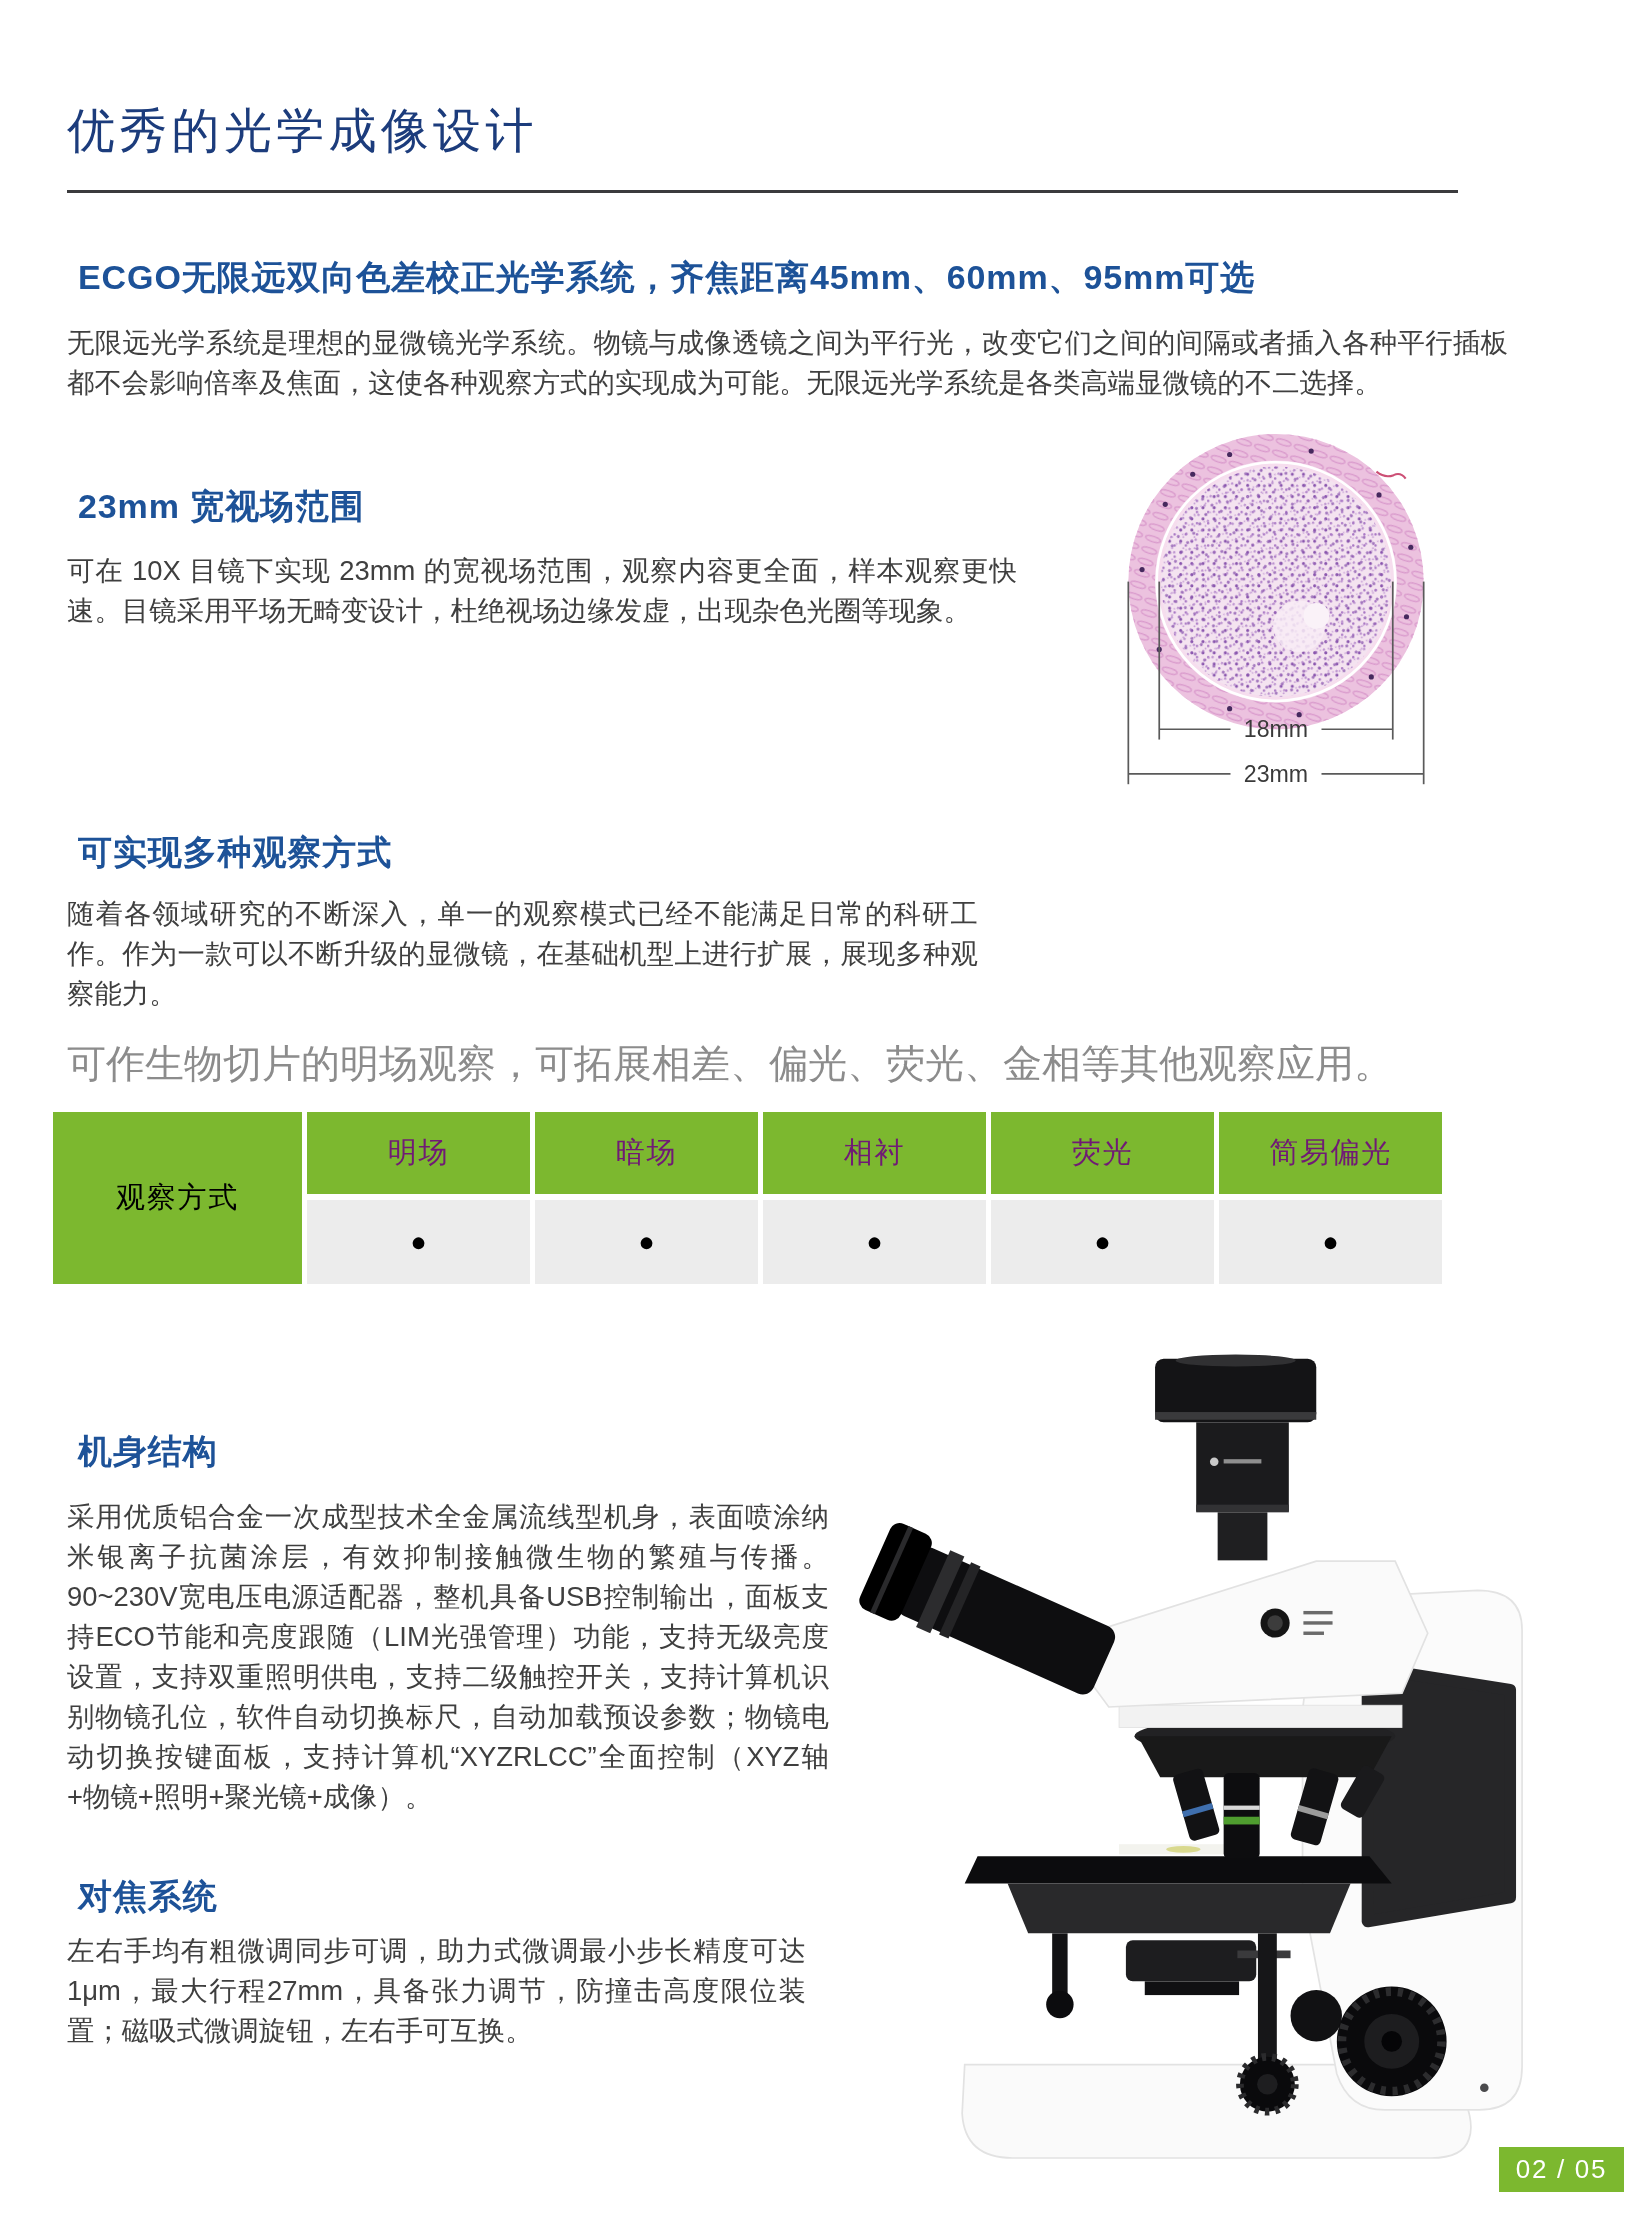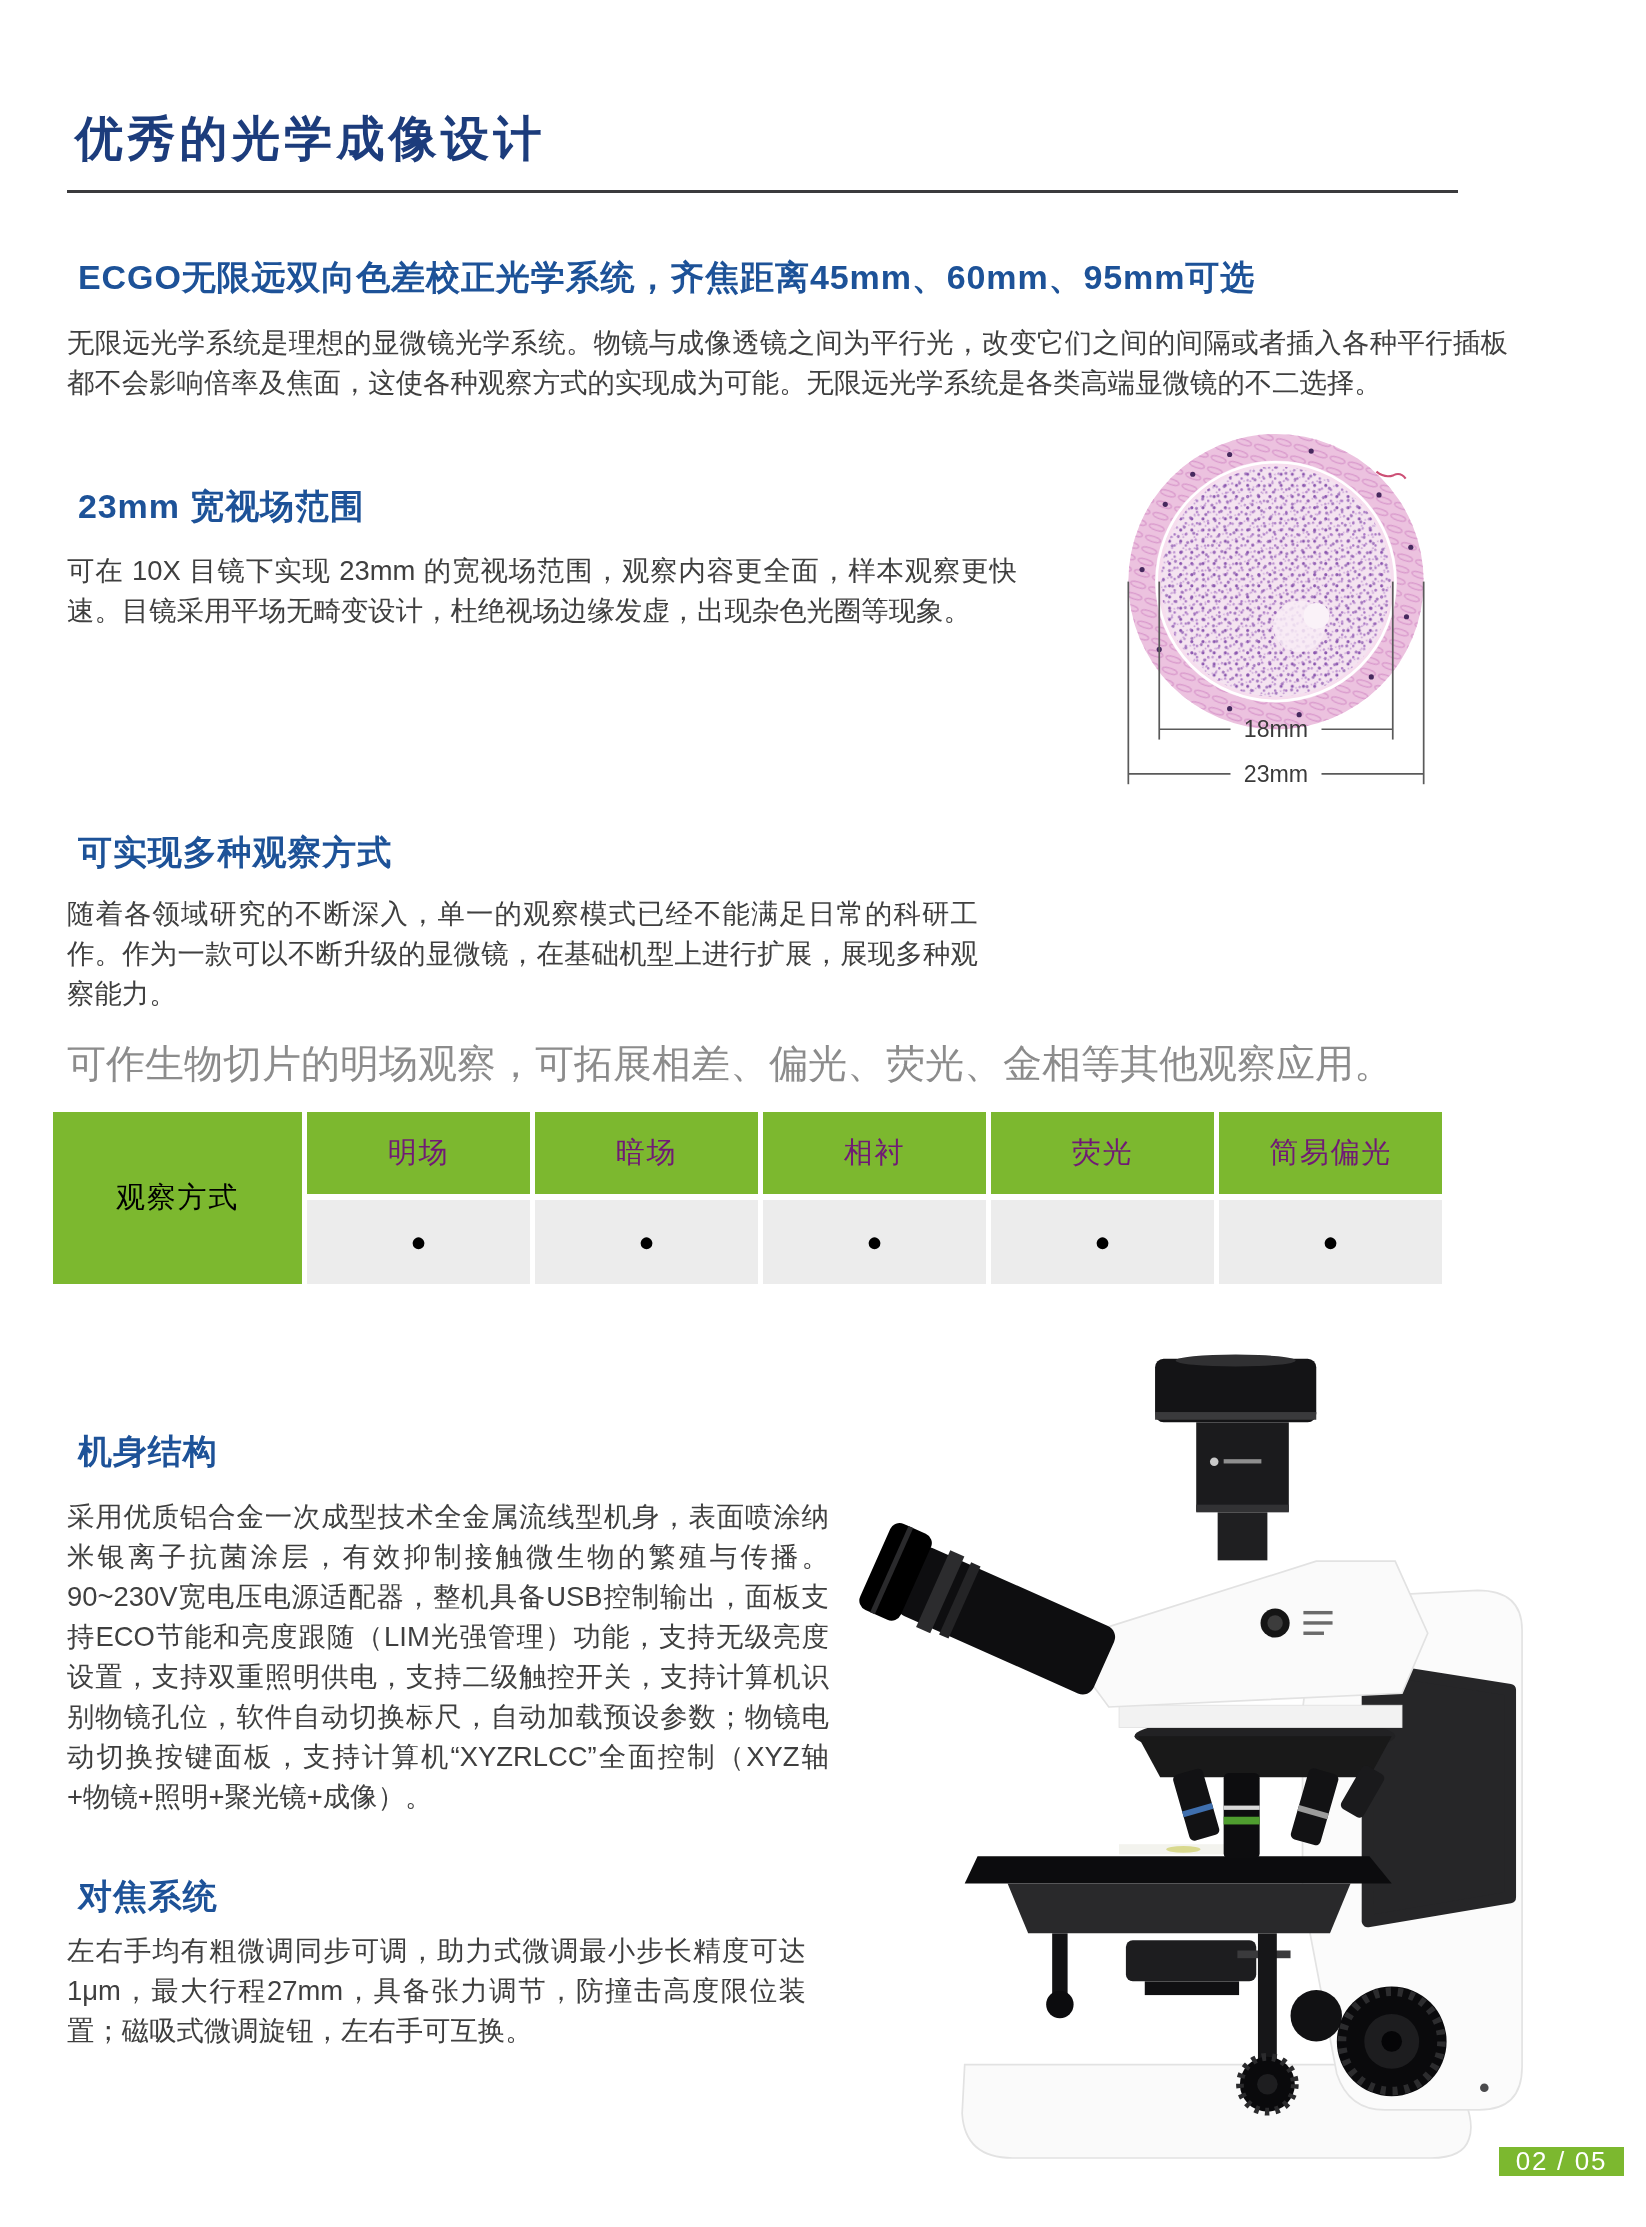--- a/index.html
+++ b/index.html
@@ -12,22 +12,22 @@
     --rule-dark:#3b3b3d;
   }
   html,body{margin:0;padding:0}
   body{
     width:1647px;height:2227px;position:relative;overflow:hidden;
     background:#ffffff;
     font-family:"Liberation Sans","DejaVu Sans",sans-serif;
     color:var(--body-text);
   }
   .page-title{
-    position:absolute;left:67px;top:99px;margin:8px;
-    font-size:48px;font-weight:700;letter-spacing:4.3px;color:var(--title-blue);
+    position:absolute;left:67px;top:99px;margin:0;
+    font-size:48px;font-weight:400;letter-spacing:4.3px;color:var(--title-blue);
     white-space:nowrap;
   }
   .rule{position:absolute;left:67px;top:190px;width:1391px;height:3.4px;background:var(--rule-dark)}
   section{position:absolute;left:67px}
   section h2{
     margin:11px;font-size:34px;font-weight:600;color:var(--heading-blue);
     letter-spacing:0.9px;white-space:nowrap;
   }
   section p{
     margin:0;font-size:27.4px;line-height:40px;color:var(--body-text);
@@ -57,21 +57,21 @@
   }
   .obs-cell{flex:1;background:var(--row-gray);display:flex;align-items:center;justify-content:center}
   .dot{font-size:27.4px;color:#000;line-height:1}
 
   .fov-figure{position:absolute;left:1100px;top:427px}
   .fov-figure text{font-size:27px;fill:#3a3a3a;font-family:inherit}
 
   .microscope{position:absolute;left:836px;top:1340px}
 
   .pagenum{
-    position:absolute;left:1499px;top:2147px;width:125px;height:29px;
+    position:absolute;left:1499px;top:2147px;width:125px;height:45px;
     background:var(--green);color:#fff;font-size:26px;letter-spacing:1.7px;
     display:flex;align-items:center;justify-content:center;
   }
 </style>
 </head>
 <body>
 
 <h1 class="page-title">优秀的光学成像设计</h1>
 <div class="rule"></div>
 

